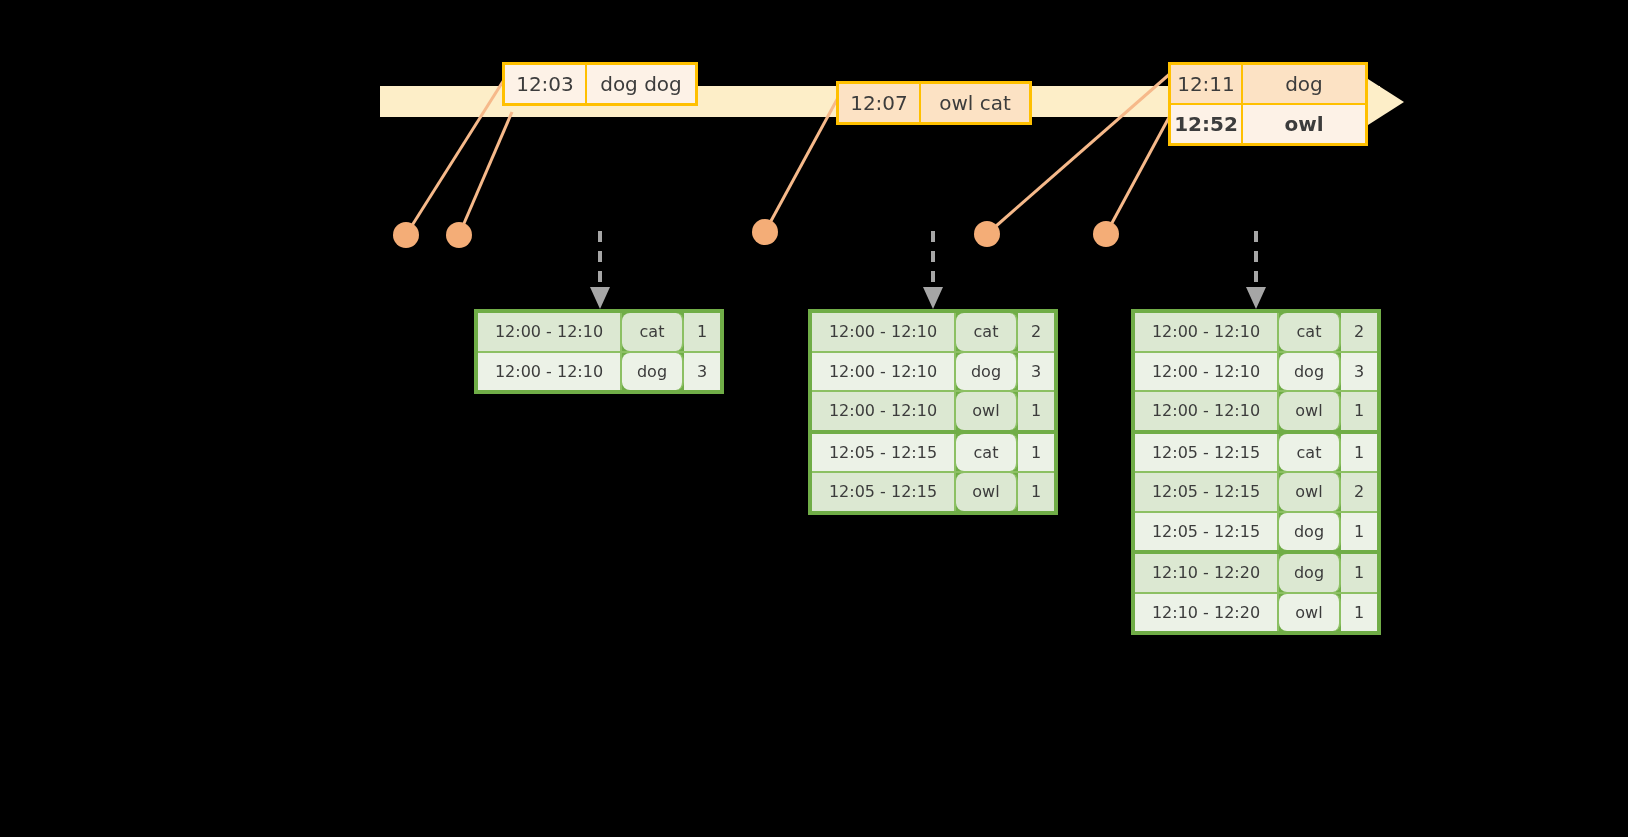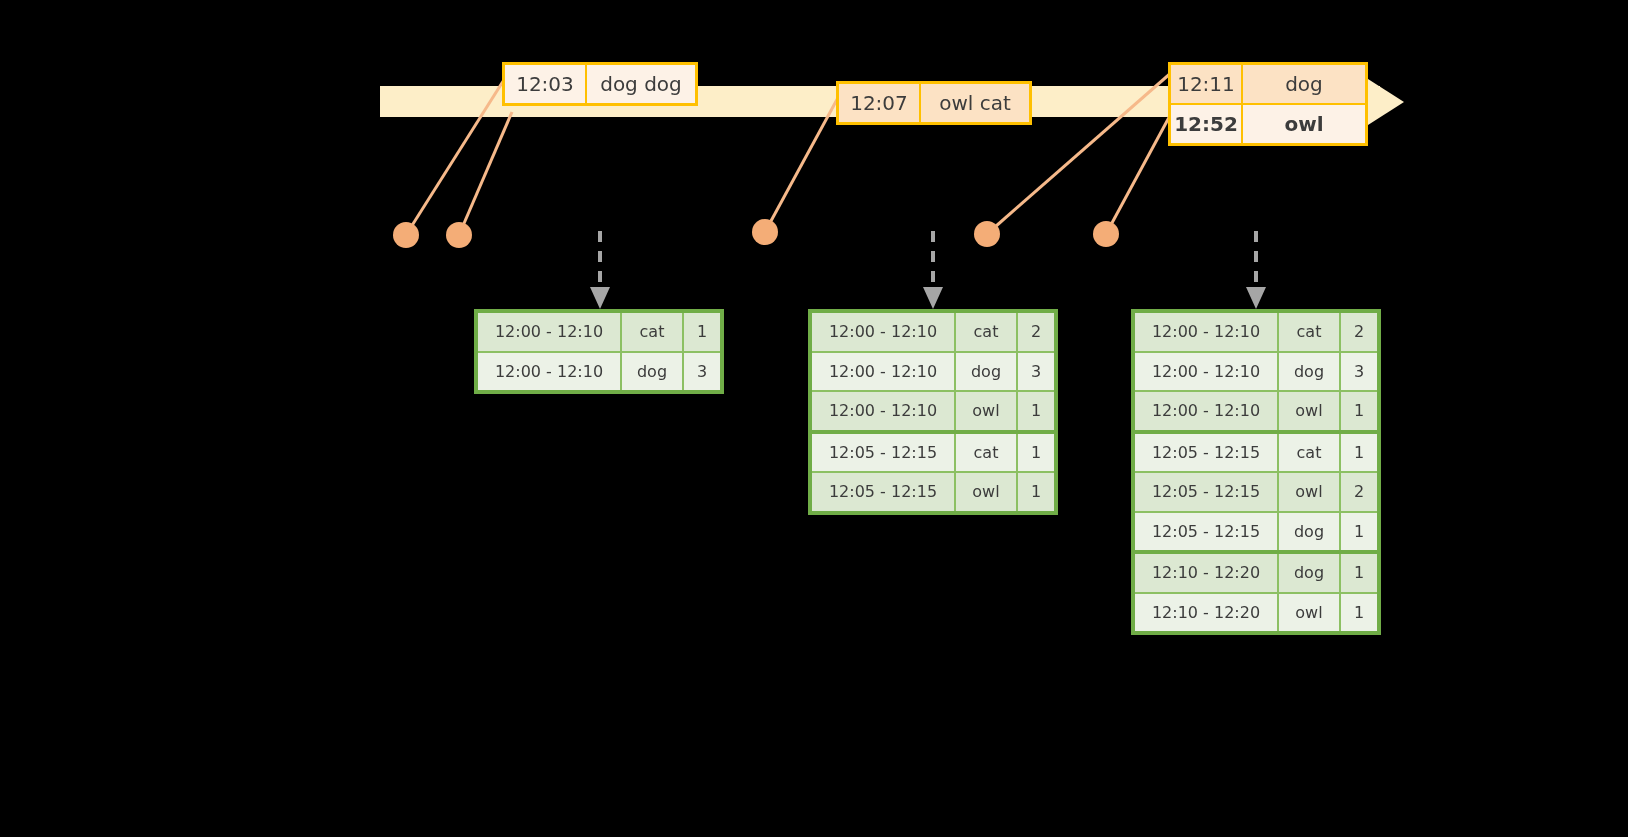--- a/index.html
+++ b/index.html
@@ -111,21 +111,21 @@
   .res-row.group-start { border-top: 4px solid #70ad47; }
   .res-cell {
     display: flex;
     align-items: center;
     justify-content: center;
     color: #3c3c3c;
     font-size: 16px;
     box-sizing: border-box;
   }
   .res-window { border-right: 2px solid #8cc063; }
-  .res-key    { border-right: 2px solid #8cc063; }
+  .res-key    { border-right: 2px solid #8cc063; border-radius: 8px; }
   .shade-a .res-cell { background: #dce8d2; }
   .shade-b .res-cell { background: #ecf2e7; }
 
   #result-table-1 { left: 474px; top: 309px; width: 250px; }
   #result-table-1 .res-window { width: 144px; }
   #result-table-1 .res-key    { width: 62px; }
   #result-table-1 .res-count  { width: 36px; }
 
   #result-table-2 { left: 808px; top: 309px; width: 250px; }
   #result-table-2 .res-window { width: 144px; }

